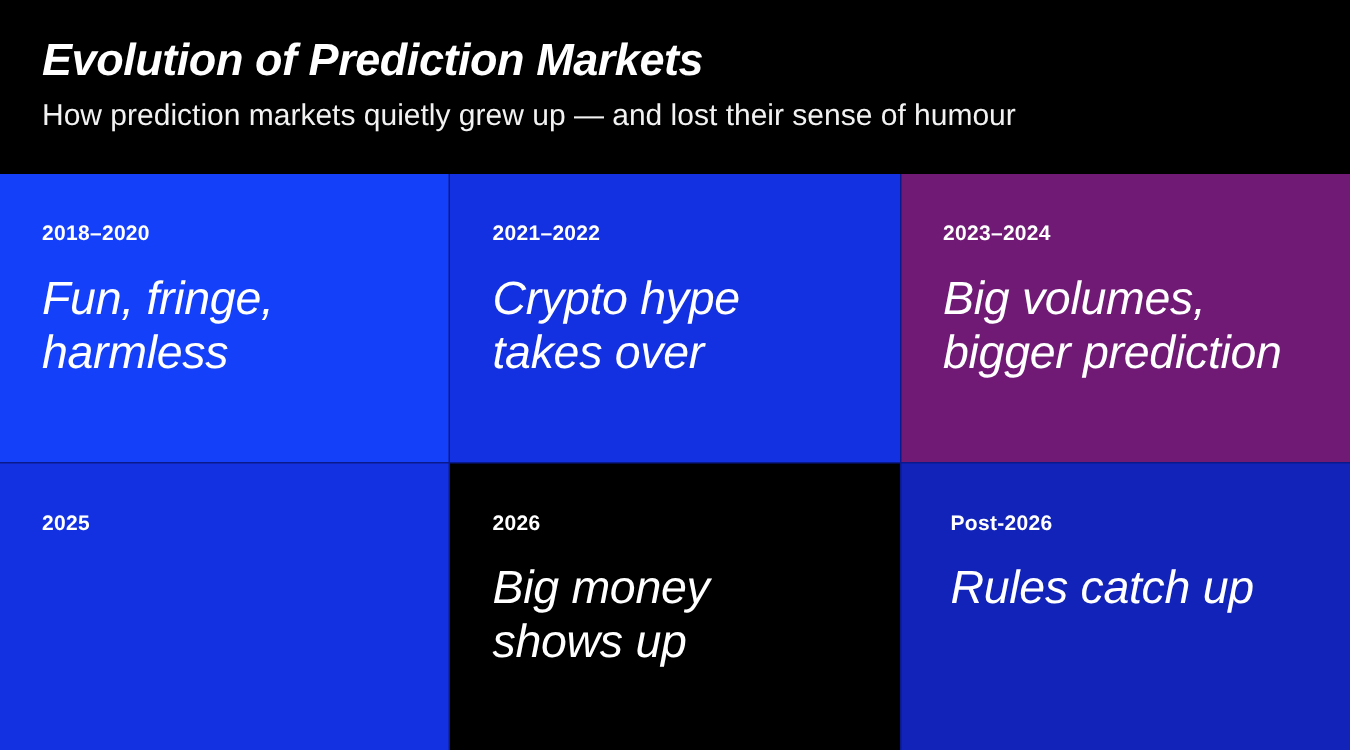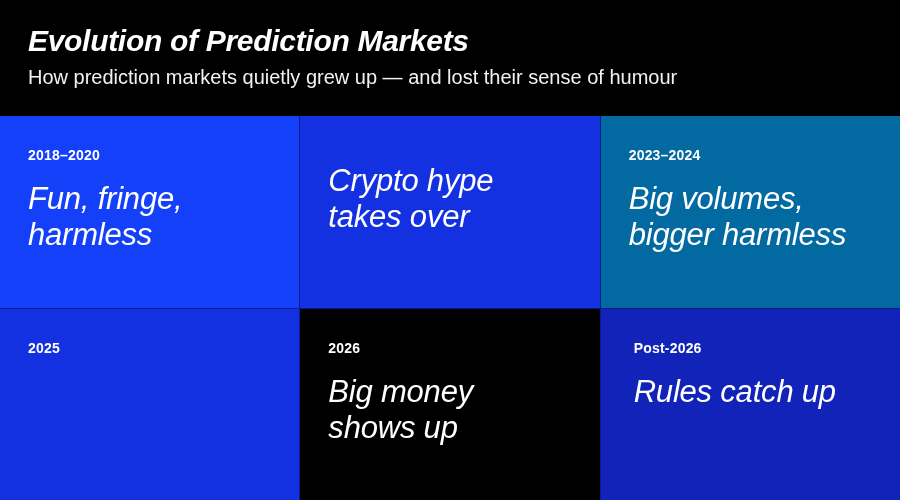--- a/index.html
+++ b/index.html
@@ -98,28 +98,29 @@
 
   <div class="grid" style="background: rgb(10, 26, 140);">
 
     <div class="cell" style="background: rgb(21, 64, 250);">
       <p class="cell-period">2018–2020</p>
       <p class="cell-headline">Fun, fringe,
 harmless</p>
     </div>
 
     <div class="cell" style="background: rgb(19, 49, 224);">
+      <p class="cell-period">2021–2022</p>
       <p class="cell-headline">Crypto hype
 takes over</p>
     </div>
 
-    <div class="cell" style="background: #0369a1;">
+    <div class="cell" style="background: #701a75;">
       <p class="cell-period">2023–2024</p>
       <p class="cell-headline">Big volumes,
-bigger harmless</p>
+bigger prediction</p>
     </div>
 
     <div class="cell" style="background: rgb(19, 49, 224);">
       <p class="cell-period">2025</p>
     </div>
 
     <div class="cell" style="background: #000000;">
       <p class="cell-period">2026</p>
       <p class="cell-headline">Big money
 shows up</p>

